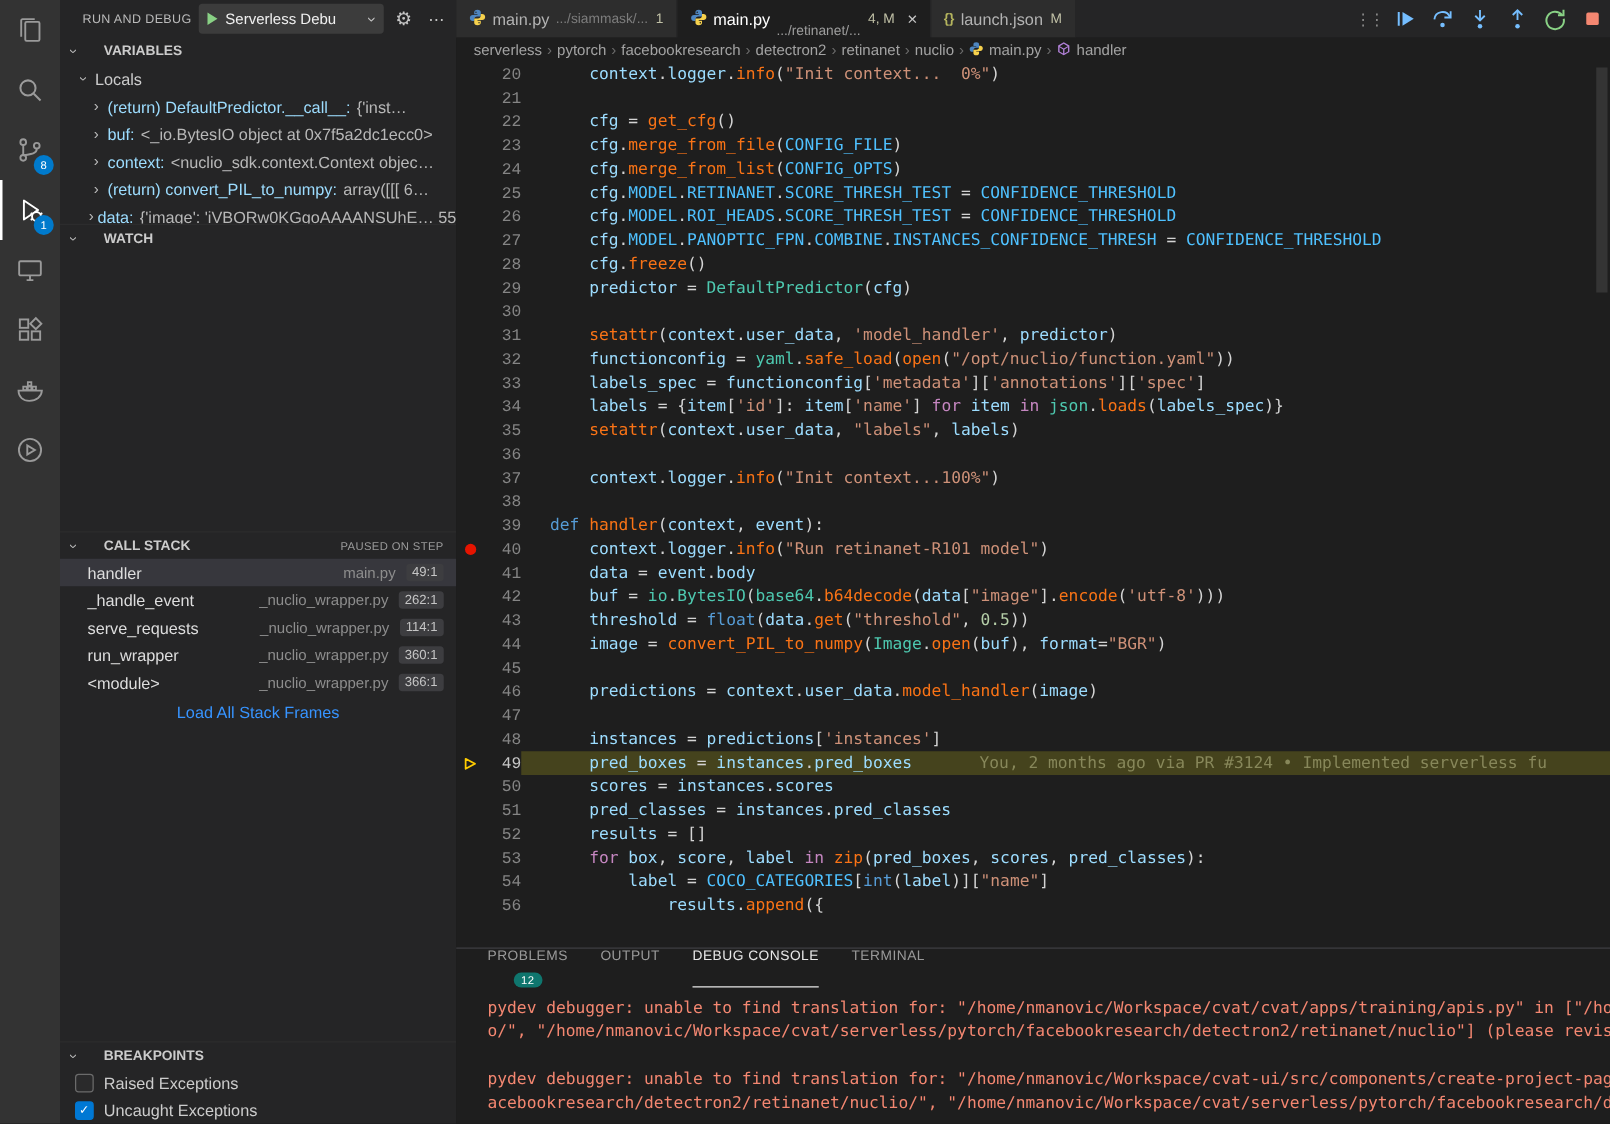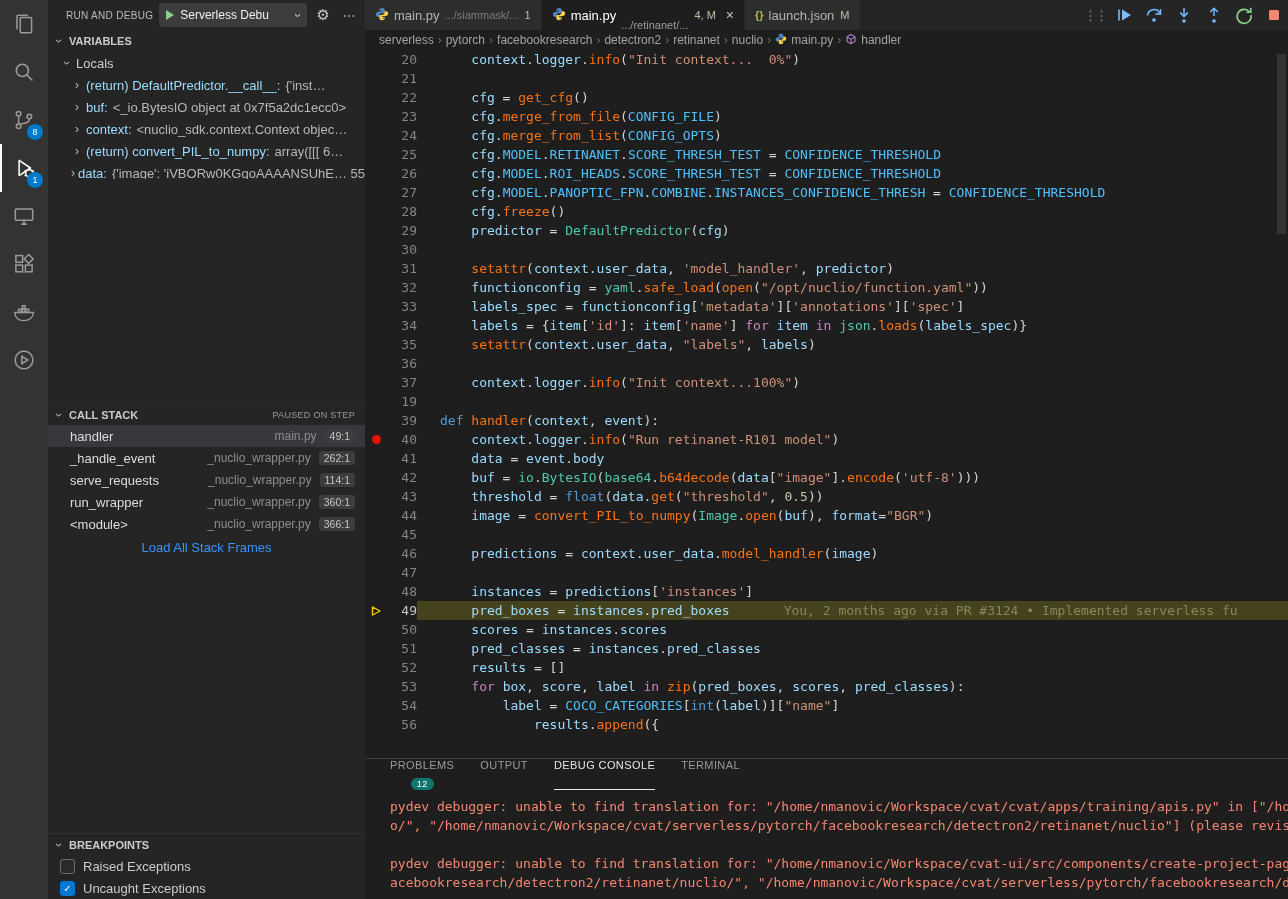--- a/index.html
+++ b/index.html
@@ -25,21 +25,21 @@
   .sb-title { font-size:10px; color:#bbbbbb; letter-spacing:.3px; white-space:nowrap; }
   .launch-select { flex:1; min-width:0; height:24px; background:#3c3c3c; border-radius:3px;
                    display:flex; align-items:center; gap:6px; padding:0 7px; cursor:pointer; }
   .play-tri { width:0; height:0; border-left:8px solid #89d185; border-top:5px solid transparent;
               border-bottom:5px solid transparent; flex:none; }
   .launch-label { font-size:12px; color:#f0f0f0; white-space:nowrap; overflow:hidden; }
   .rot90 { display:inline-block; transform:rotate(90deg); }
   .chev-glyph { color:#c5c5c5; font-size:13px; }
   .hdr-icon { width:20px; text-align:center; color:#c5c5c5; cursor:pointer; flex:none; }
 
-  .sec-header { height:22px; flex:none; display:flex; align-items:center; gap:3px; padding:0 10px 0 4px;
+  .sec-header { height:22px; flex:none; display:flex; align-items:center; gap:17px; padding:0 10px 0 4px;
                 font-size:11px; font-weight:bold; color:#cccccc; cursor:pointer; border-top:1px solid #2c2c2d; }
   .twisty { display:inline-block; width:14px; text-align:center; color:#bbbbbb; font-weight:normal; font-size:12px; }
   .sec-status { margin-left:auto; font-size:9px; font-weight:normal; color:#9b9b9b; letter-spacing:.3px; }
 
   .sec-variables { height:149px; flex:none; overflow:hidden; display:flex; flex-direction:column; }
   .scope-row { height:22px; flex:none; display:flex; align-items:center; gap:2px; padding-left:12px; cursor:pointer; }
   .var-row { height:22px; flex:none; display:flex; align-items:center; padding-left:22px;
              white-space:nowrap; overflow:hidden; cursor:pointer; }
   .var-name { color:#9cdcfe; margin-left:2px; }
   .var-value { color:#b8b8b8; margin-left:5px; }
@@ -78,21 +78,21 @@
 
   .breadcrumbs { height:20px; flex:none; display:flex; align-items:center; padding-left:14px;
                  font-size:12px; color:#a3a3a3; background:#1e1e1e; white-space:nowrap; overflow:hidden; }
   .bc-sep { color:#6b6b6b; margin:0 4px; }
   .bc-item { display:flex; align-items:center; gap:4px; cursor:pointer; }
 
   .editor { flex:1; min-height:0; overflow:hidden; position:relative;
             font-family:"DejaVu Sans Mono", monospace; font-size:13px; line-height:19px; }
   .code-line { display:flex; height:19px; }
   .gutter-deco { width:22px; flex:none; display:flex; align-items:center; justify-content:center; cursor:pointer; }
-  .lnum { width:30px; flex:none; text-align:right; color:#858585; }
+  .lnum { width:30px; flex:none; text-align:right; color:#858585;font-family:Liberation Mono, monospace; }
   .code-line.current .lnum { color:#c6c6c6; }
   .code-text { flex:1; min-width:0; padding-left:23px; white-space:pre; overflow:hidden; }
   .code-line.current .code-text { background:#45431d; }
   .bp-dot { width:9px; height:9px; border-radius:50%; background:#e51400; }
   .blame { color:#87875a; margin-left:54px; }
   .tok-plain { color:#d4d4d4; }  .tok-variable { color:#9cdcfe; }
   .tok-func { color:#f97316; }   .tok-string { color:#ce9178; }
   .tok-keyword { color:#569cd6; }.tok-control { color:#c586c0; }
   .tok-number { color:#b5cea8; } .tok-constant { color:#4fc1ff; }
   .tok-type { color:#4ec9b0; }
@@ -218,20 +218,24 @@
             <span class="var-value">array([[[ 6…</span>
           </div>
           <div class="var-row">
             <span class="twisty">›</span>
             <span class="var-name">data:</span>
             <span class="var-value">{'image': 'iVBORw0KGgoAAAANSUhE…  55</span>
           </div>
         </div>
     </div>
 
+    <div class="sec-header">
+      <span class="twisty rot90">›</span>
+      <span>WATCH</span>
+    </div>
     <div class="watch-body"></div>
 
     <div class="sec-header">
       <span class="twisty rot90">›</span>
       <span>CALL STACK</span>
       <span class="sec-status">PAUSED ON STEP</span>
     </div>
     <div id="frames">
         <div class="frame selected">
           <span class="frame-name">handler</span>
@@ -477,21 +481,21 @@
             <span class="lnum">36</span>
             <span class="code-text"></span>
           </div>
           <div class="code-line">
             <span class="gutter-deco"></span>
             <span class="lnum">37</span>
             <span class="code-text">    <span class="tok-variable">context</span><span class="tok-plain">.</span><span class="tok-variable">logger</span><span class="tok-plain">.</span><span class="tok-func">info</span><span class="tok-plain">(</span><span class="tok-string">"Init context...100%"</span><span class="tok-plain">)</span></span>
           </div>
           <div class="code-line">
             <span class="gutter-deco"></span>
-            <span class="lnum">19</span>
+            <span class="lnum">38</span>
             <span class="code-text"></span>
           </div>
           <div class="code-line">
             <span class="gutter-deco"></span>
             <span class="lnum">39</span>
             <span class="code-text"><span class="tok-keyword">def</span><span class="tok-plain"> </span><span class="tok-func">handler</span><span class="tok-plain">(</span><span class="tok-variable">context</span><span class="tok-plain">, </span><span class="tok-variable">event</span><span class="tok-plain">):</span></span>
           </div>
           <div class="code-line">
             <span class="gutter-deco">
               <span class="bp-dot"></span>

